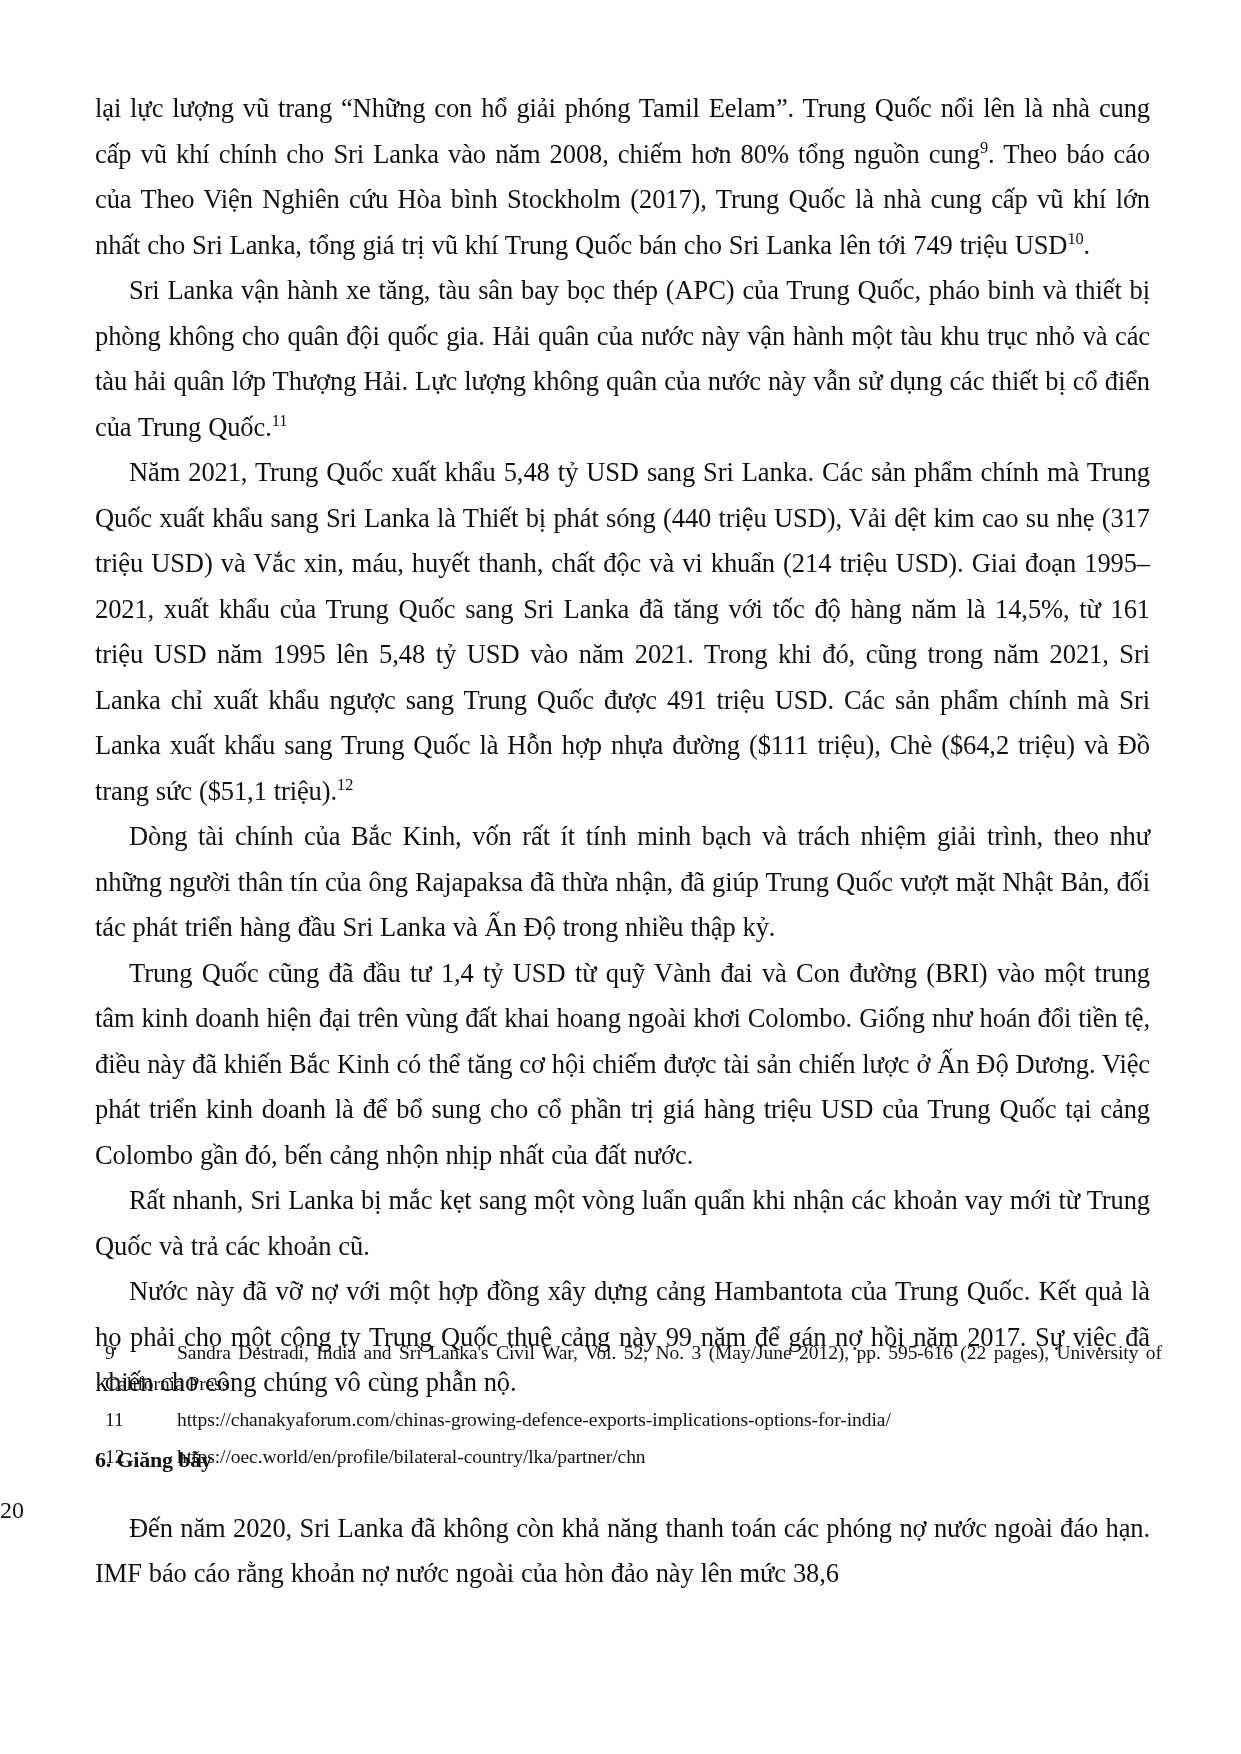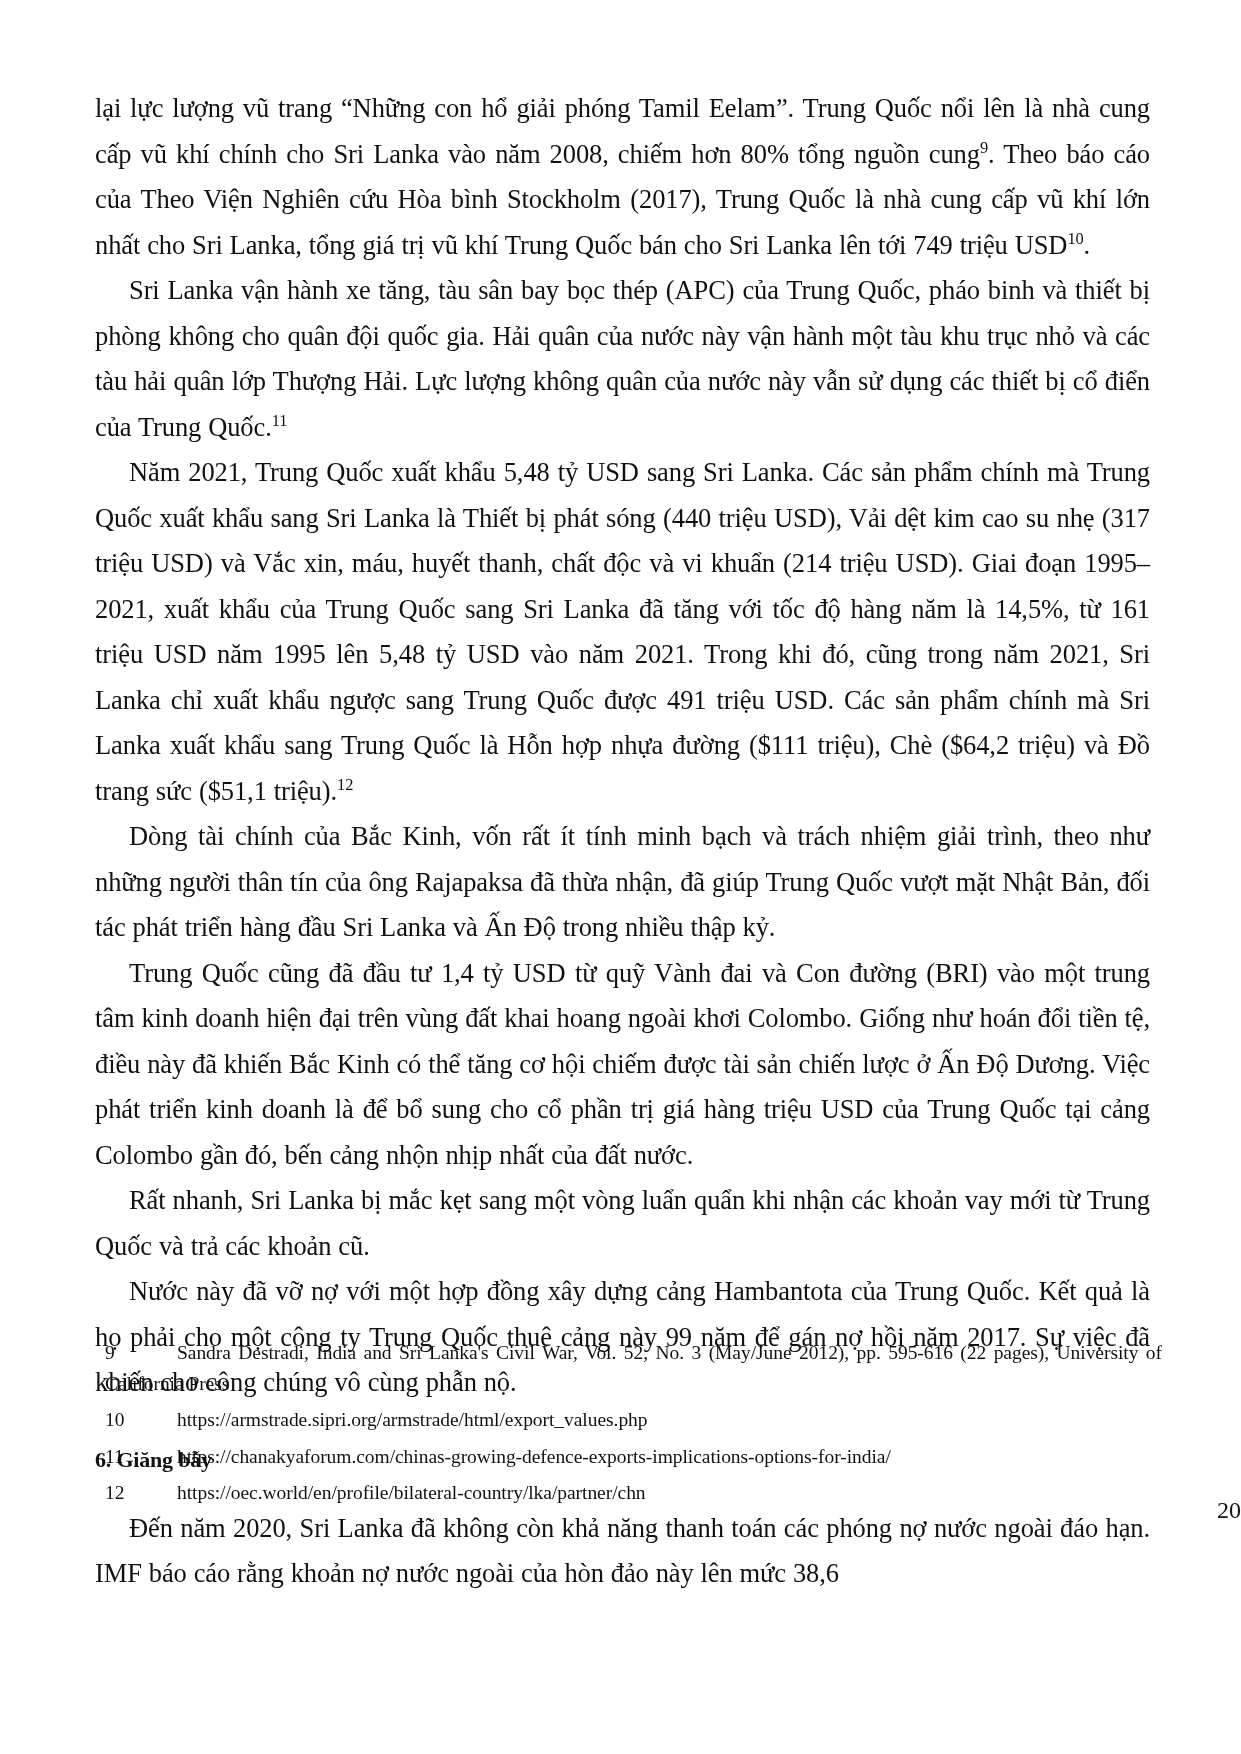--- a/index.html
+++ b/index.html
@@ -80,21 +80,21 @@
     width: 72px;
   }
   .footnote .fn-text {
     display: inline;
   }
   .page-number {
     position: absolute;
     left: 0;
     top: 1495px;
     width: 1241px;
-    text-align: right;
+    text-align: left;
     font-size: 24px;
     line-height: 30px;
   }
 </style>
 </head>
 <body>
 
 <div class="page">
 
   <div class="content">
@@ -118,20 +118,19 @@
     <h2 class="section-heading">6. Giăng bẫy</h2>
 
     <div class="spacer-after-heading"></div>
 
     <p class="body-par"><span>Đến năm 2020, Sri Lanka đã không còn khả năng thanh toán các phóng nợ nước </span><span class="underline-seg">ngoài đáo hạn</span><span>. IMF báo cáo rằng khoản nợ nước ngoài của hòn đảo này lên mức 38,6</span></p>
 
   </div>
 
   <div class="footnotes">
     <div class="footnote"><span class="fn-num">9</span><span class="fn-text">Sandra Destradi, India and Sri Lanka's Civil War, Vol. 52, No. 3 (May/June 2012), pp. 595-616 (22 pages), University of California Press</span></div>
-    <div class="footnote"><span class="fn-num">10</span><span class="fn-text">https://armstrade.sipri.org/armstrade/html/export_values.php</span></div>
     <div class="footnote"><span class="fn-num">11</span><span class="fn-text">https://chanakyaforum.com/chinas-growing-defence-exports-implications-options-for-india/</span></div>
     <div class="footnote"><span class="fn-num">12</span><span class="fn-text">https://oec.world/en/profile/bilateral-country/lka/partner/chn</span></div>
   </div>
 
   <div class="page-number">20</div>
 
 </div>
 
 </body></html>

